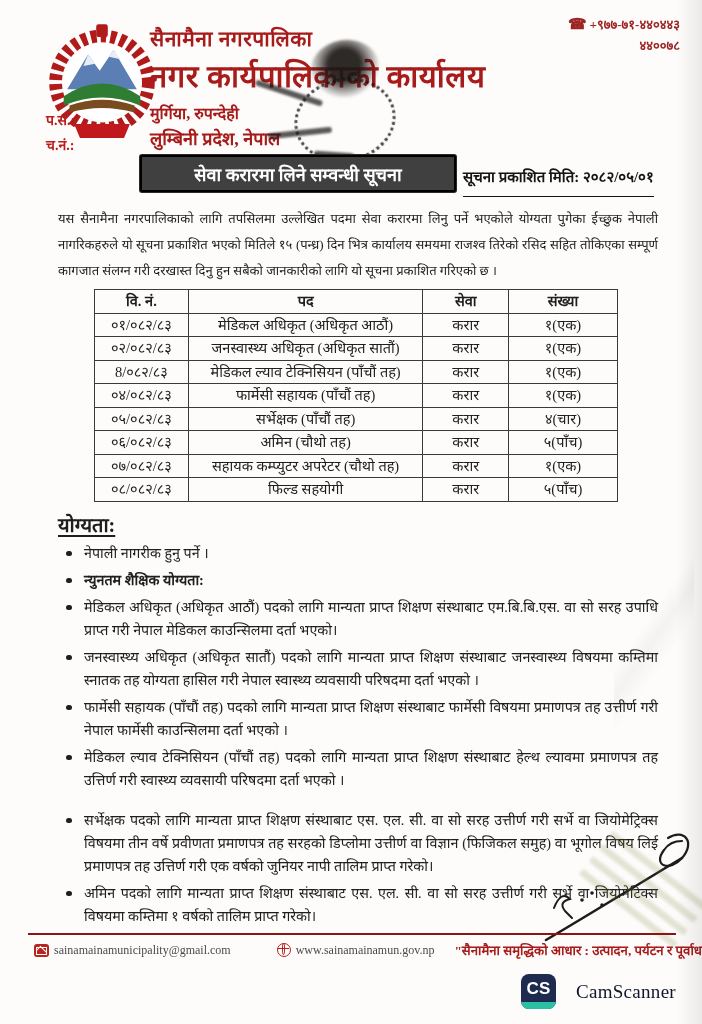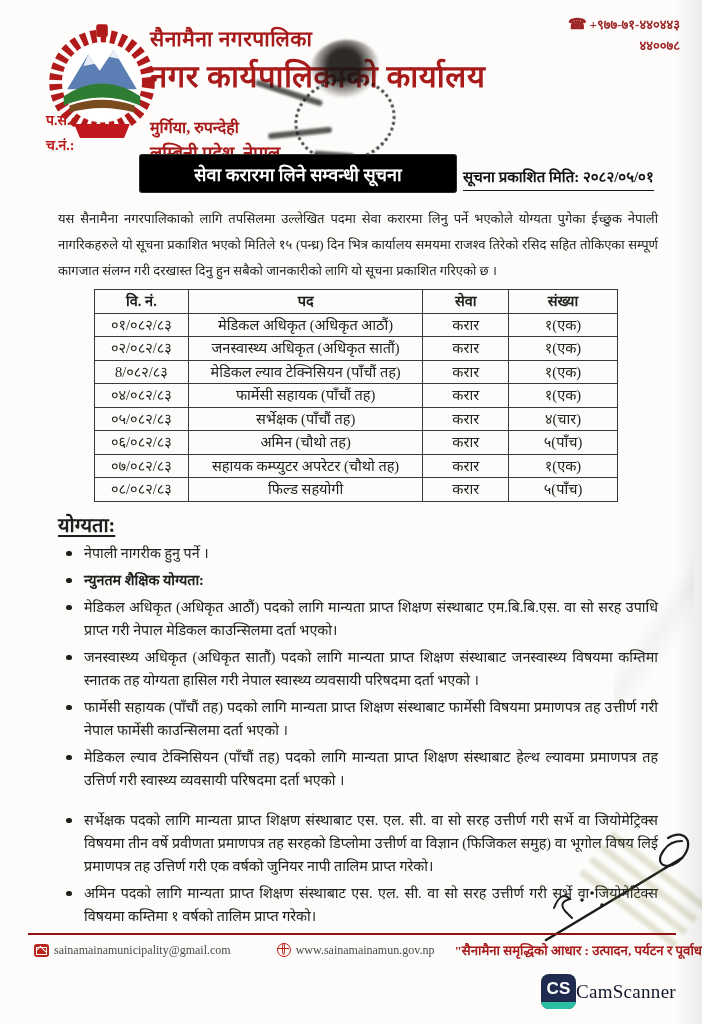--- a/index.html
+++ b/index.html
@@ -11,41 +11,41 @@
   .page::after{ 
     content:"";position:absolute;top:0;right:0;width:26px;height:100%;
     background:linear-gradient(to left,rgba(0,0,0,.07),transparent);pointer-events:none;
   }
   
   .emblem{position:absolute;left:44px;top:22px;width:116px;height:130px;}
   .refnos{position:absolute;left:46px;top:108px;font-weight:700;font-size:14px;color:#b91c1c;line-height:1.8;}
   .head-center{position:absolute;left:150px;right:130px;top:24px;text-align:left;}
   .head-muni{font-size:21px;font-weight:700;color:#a81b1b;letter-spacing:.5px;}
   .head-office{font-size:31px;font-weight:700;color:#a81b1b;margin-top:2px;letter-spacing:.5px;}
-  .head-addr{font-size:16px;font-weight:700;color:#a81b1b;margin-top:20px;}
+  .head-addr{font-size:16px;font-weight:700;color:#a81b1b;margin-top:6px;}
   .head-prov{font-size:18px;font-weight:700;color:#a81b1b;margin-top:2px;}
   .phones{position:absolute;right:22px;top:12px;text-align:right;font-size:13px;font-weight:700;color:#9c2424;line-height:1.6;}
   .phones .glyph{font-size:15px;margin-right:3px;}
   
   .stamp{position:absolute;left:288px;top:34px;width:110px;height:128px;pointer-events:none;}
   .stamp .blob{position:absolute;left:22px;top:6px;width:70px;height:58px;border-radius:50%;
     background:radial-gradient(ellipse at 50% 42%,rgba(28,24,22,.92) 0 32%,rgba(28,24,22,.5) 50%,transparent 72%);
     filter:blur(1px);transform:rotate(-10deg);}
   .stamp .arc{position:absolute;left:6px;top:44px;width:96px;height:78px;border-radius:50%;
     border:3px dotted rgba(20,18,16,.75);filter:blur(.6px);transform:rotate(-12deg);}
   .stamp .bar1,.stamp .bar2,.stamp .bar3{position:absolute;height:6px;background:rgba(22,20,18,.7);filter:blur(1.2px);border-radius:3px;}
   .stamp .bar1{left:-34px;top:56px;width:70px;transform:rotate(18deg);}
   .stamp .bar2{left:-20px;top:96px;width:64px;transform:rotate(-6deg);}
   .stamp .bar3{left:26px;top:118px;width:40px;transform:rotate(4deg);}
   
-  .notice-bar{position:absolute;left:140px;top:155px;width:312px;height:33px;background:#000000;
+  .notice-bar{position:absolute;left:140px;top:155px;width:312px;height:33px;background:#404040;
     border:2px solid #000;border-radius:2px;display:flex;align-items:center;justify-content:center;
     color:#fff;font-size:18px;font-weight:700;box-shadow:0 0 0 1px #2a2a2a;}
   .pub-date{position:absolute;left:463px;top:166px;font-size:15px;font-weight:700;color:#141414;
-    border-bottom:1.6px solid #141414;padding-bottom:4px;}
+    border-bottom:1.6px solid #141414;padding-bottom:10px;}
   
   .content{position:absolute;left:58px;right:44px;top:206px;}
   .para{font-size:13px;line-height:26px;text-align:justify;}
   .tapasil{font-size:16px;font-weight:700;margin-top:3px;}
   table.vac{border-collapse:collapse;margin:5px 0 0 36px;width:524px;font-size:14.5px;}
   table.vac th,table.vac td{border:1.2px solid #3c3a38;text-align:center;padding:2px 16px;line-height:1.28;}
   table.vac th{font-weight:700;}
   .qual-head{font-size:20px;font-weight:700;margin-top:9px;text-decoration:underline;text-underline-offset:3px;}
   ul.quals{margin:4px 0 0 0;padding:0 0 0 22px;list-style:none;}
   ul.quals li{position:relative;font-size:14.3px;line-height:23px;margin-top:4px;text-align:justify;padding-left:4px;}
@@ -67,21 +67,21 @@
   .f-item.email{margin-right:46px;}
   .f-item.web{margin-right:20px;}
   .mail-ic{width:15px;height:13px;border-radius:3px;background:#b9241d;position:relative;display:inline-block;}
   .mail-ic::after{content:"";position:absolute;left:2px;top:3px;width:9px;height:6px;border:1.2px solid #fff;}
   .mail-ic::before{content:"";position:absolute;left:3px;top:4px;width:8px;height:5px;border-left:1.2px solid #fff;border-top:1.2px solid #fff;transform:rotate(45deg);z-index:2;}
   .globe-ic{width:14px;height:14px;border-radius:50%;border:1.6px solid #b9241d;position:relative;display:inline-block;box-sizing:border-box;}
   .globe-ic::before{content:"";position:absolute;left:4.2px;top:-1px;width:3.5px;height:12px;border:1.2px solid #b9241d;border-radius:50%;box-sizing:border-box;}
   .globe-ic::after{content:"";position:absolute;left:-1px;top:4.4px;width:12px;height:0;border-top:1.2px solid #b9241d;}
   .slogan{margin-left:auto;font-size:13.2px;font-weight:700;color:#a81b1b;white-space:nowrap;}
   
-  .cs-badge{position:absolute;right:26px;top:974px;display:flex;align-items:center;gap:0;}
+  .cs-badge{position:absolute;right:26px;top:974px;display:flex;align-items:center;gap:20px;}
   .cs-logo{width:35px;height:35px;border-radius:8px;background:#1e2b4f;color:#fff;font-family:"Liberation Sans","DejaVu Sans",sans-serif;
     font-weight:700;font-size:17px;display:flex;align-items:center;justify-content:center;position:relative;overflow:hidden;}
   .cs-logo i{font-style:normal;position:relative;top:-3px;}
   .cs-logo::after{content:"";position:absolute;left:0;right:0;bottom:0;height:7px;background:#2bbfa3;}
   .cs-label{font-size:19px;color:#0f172a;letter-spacing:.3px;}
 </style>
 </head>
 <body>
 
 <div class="page">

